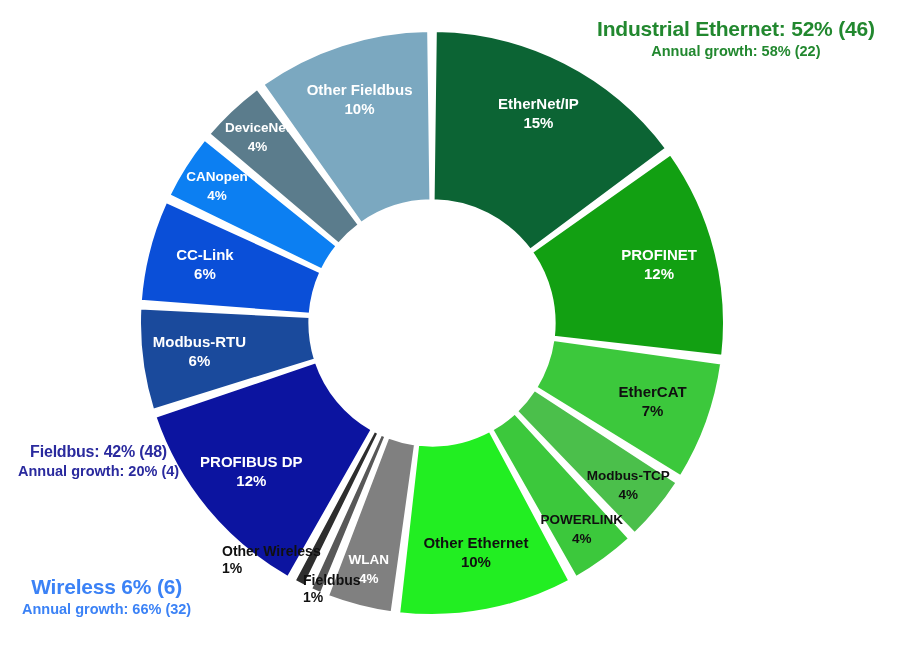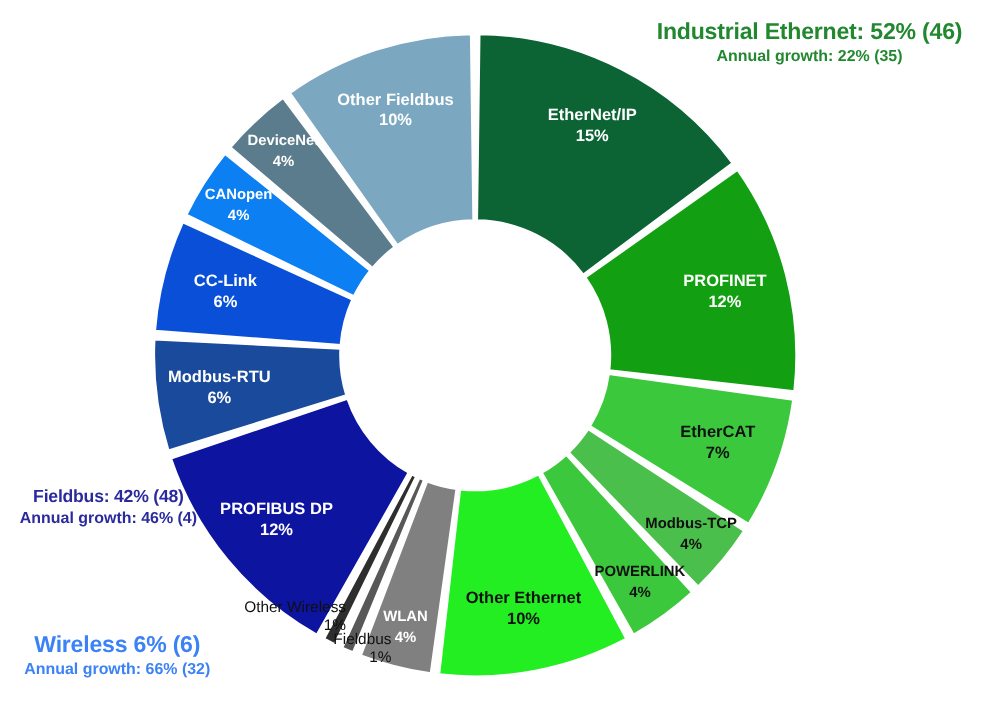--- a/index.html
+++ b/index.html
@@ -71,23 +71,23 @@
     left: 22px;
     top: 575px;
     color: #3b82f6;
   }
   #note-wireless .gn-title { font-size: 21px; letter-spacing: -0.2px; }
   #note-wireless .gn-sub { font-size: 14.5px; margin-top: 2px; }
 
   .out-label {
     position: absolute;
     font-family: "Liberation Sans", sans-serif;
-    font-weight: normal;
+    font-weight: bold;
     color: #101010;
-    text-align: right;
+    text-align: left;
     line-height: 1.18;
     white-space: nowrap;
     font-size: 14px;
   }
   #olbl-other-wireless { left: 222px; top: 543px; }
   #olbl-bluetooth { left: 303px; top: 572px; }
 </style>
 </head>
 <body>
 
@@ -162,26 +162,26 @@
         </g>
         <g>
           <text class="seg-label" x="359.56097781941105" y="91.05561398572928" fill="#FFFFFF" font-size="15">Other Fieldbus</text>
           <text class="seg-label" x="359.56097781941105" y="110.05561398572928" fill="#FFFFFF" font-size="15">10%</text>
         </g>
       </g>
   </svg>
 
   <div class="group-note" id="note-ethernet">
     <span class="gn-title">Industrial Ethernet: 52% (46)</span>
-    <span class="gn-sub">Annual growth: 22% (35)</span>
+    <span class="gn-sub">Annual growth: 58% (22)</span>
   </div>
 
   <div class="group-note" id="note-fieldbus">
     <span class="gn-title">Fieldbus: 42% (48)</span>
-    <span class="gn-sub">Annual growth: 46% (4)</span>
+    <span class="gn-sub">Annual growth: 20% (4)</span>
   </div>
 
   <div class="group-note" id="note-wireless">
     <span class="gn-title">Wireless 6% (6)</span>
     <span class="gn-sub">Annual growth: 66% (32)</span>
   </div>
 
   <div class="out-label" id="olbl-other-wireless">
     <span>Other Wireless</span><br>
     <span>1%</span>

